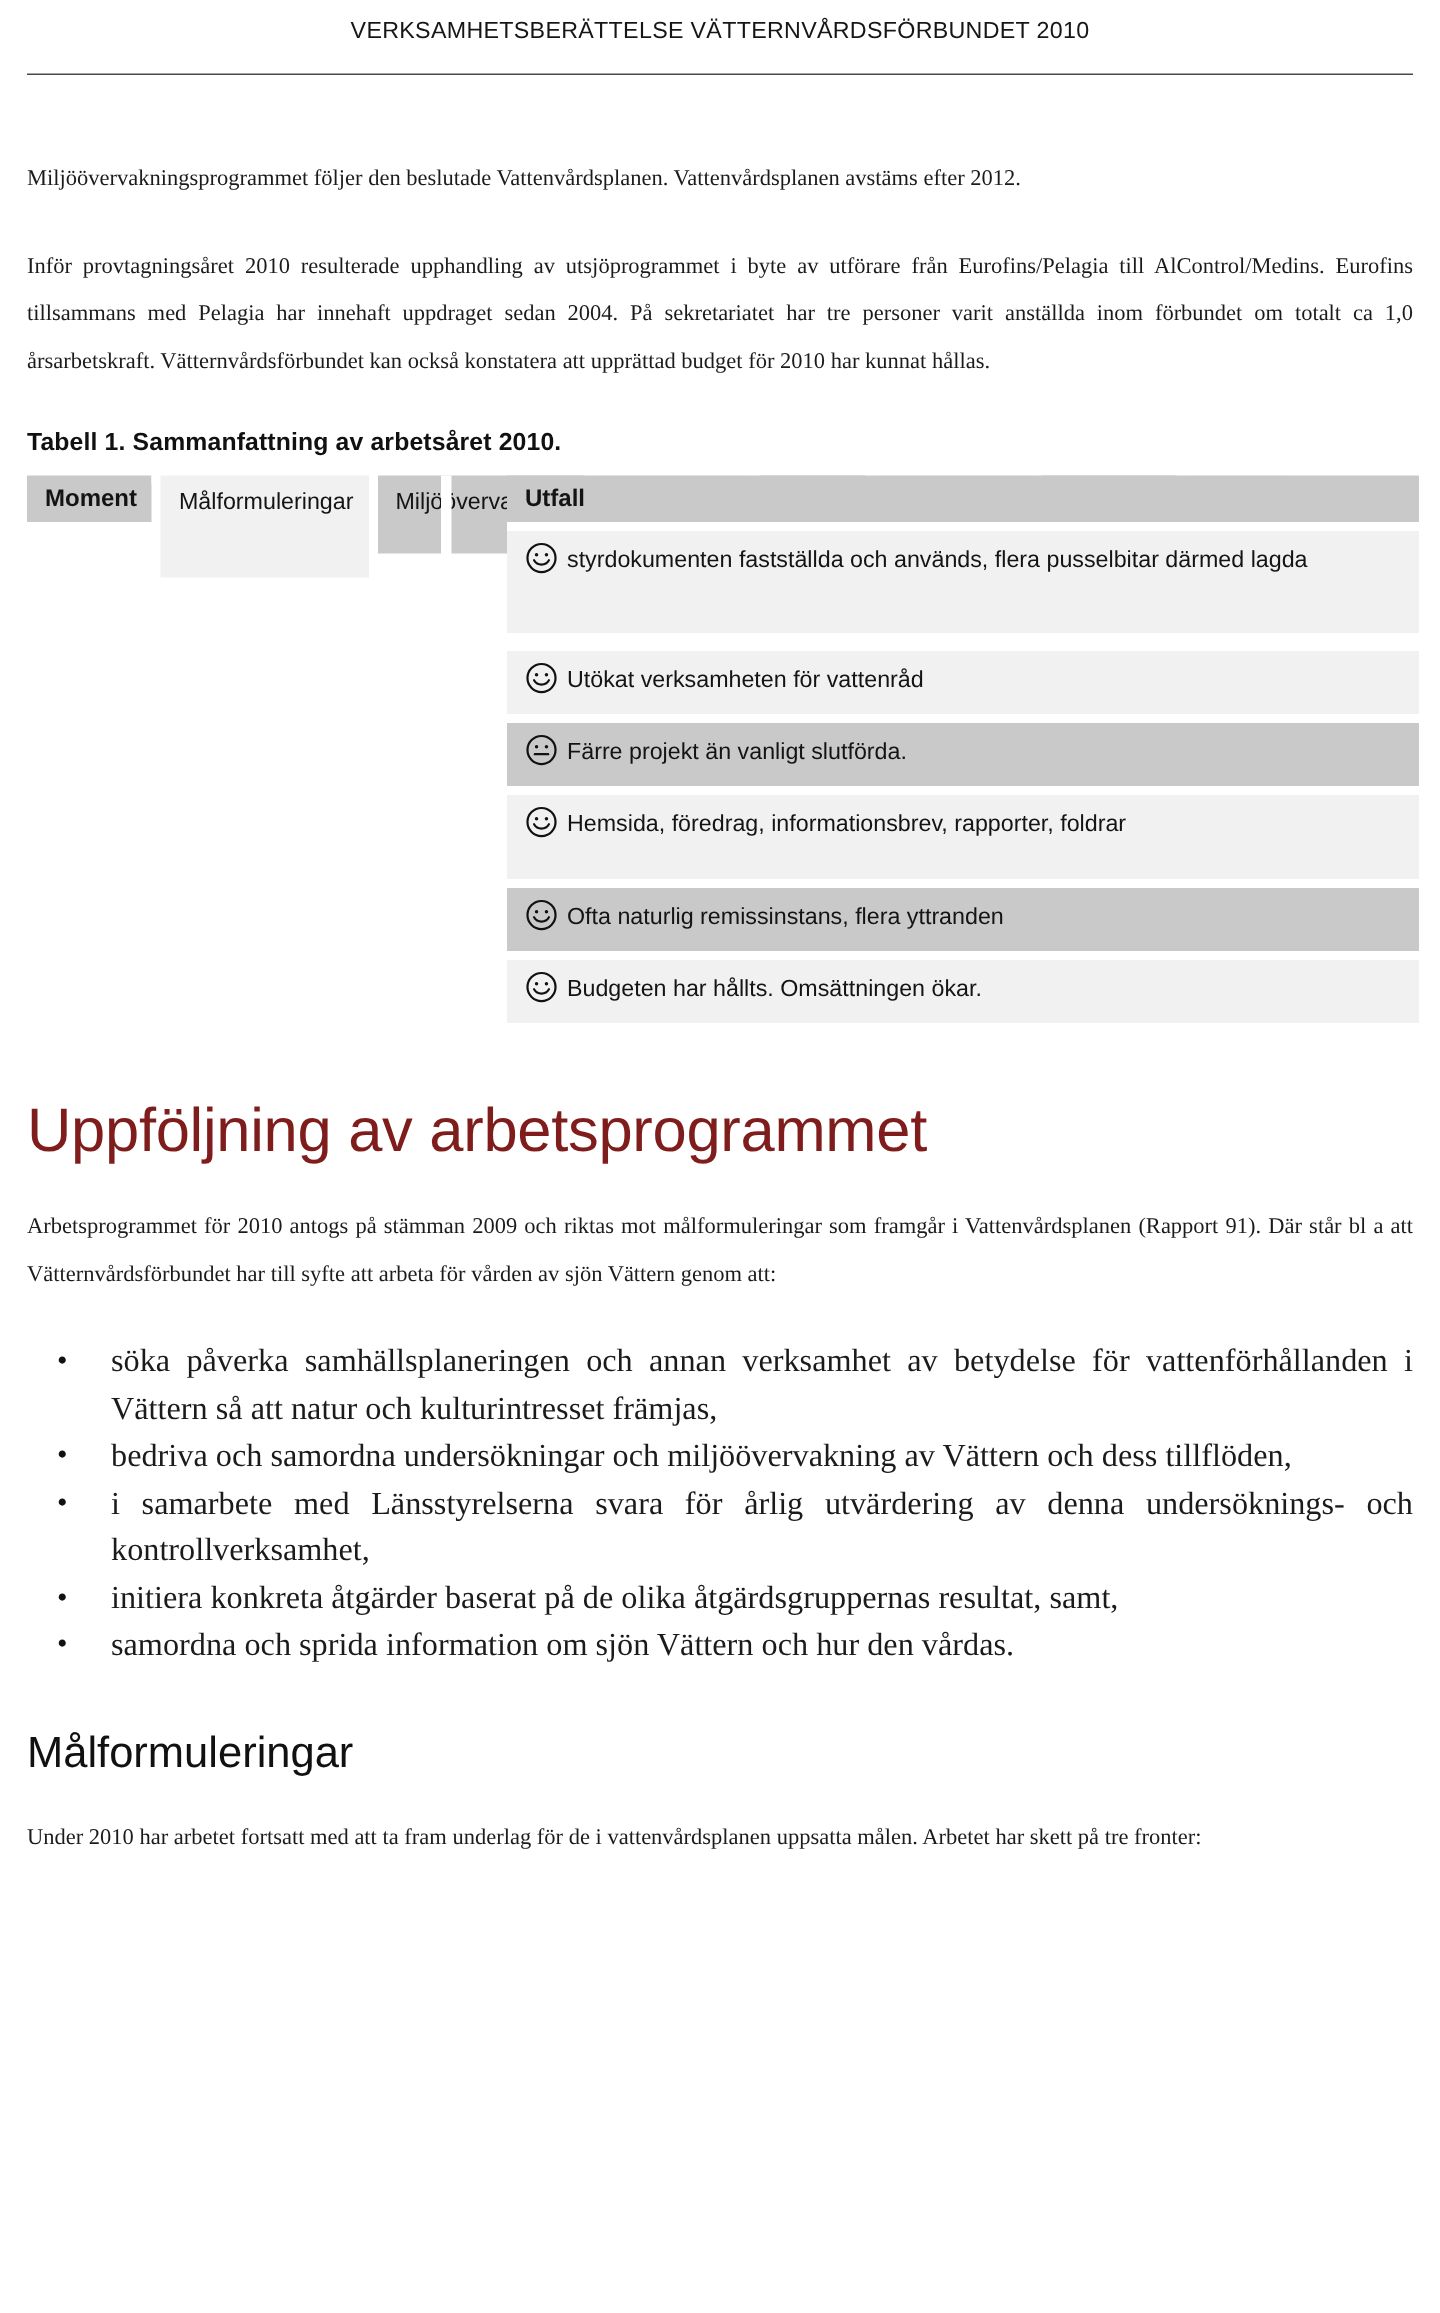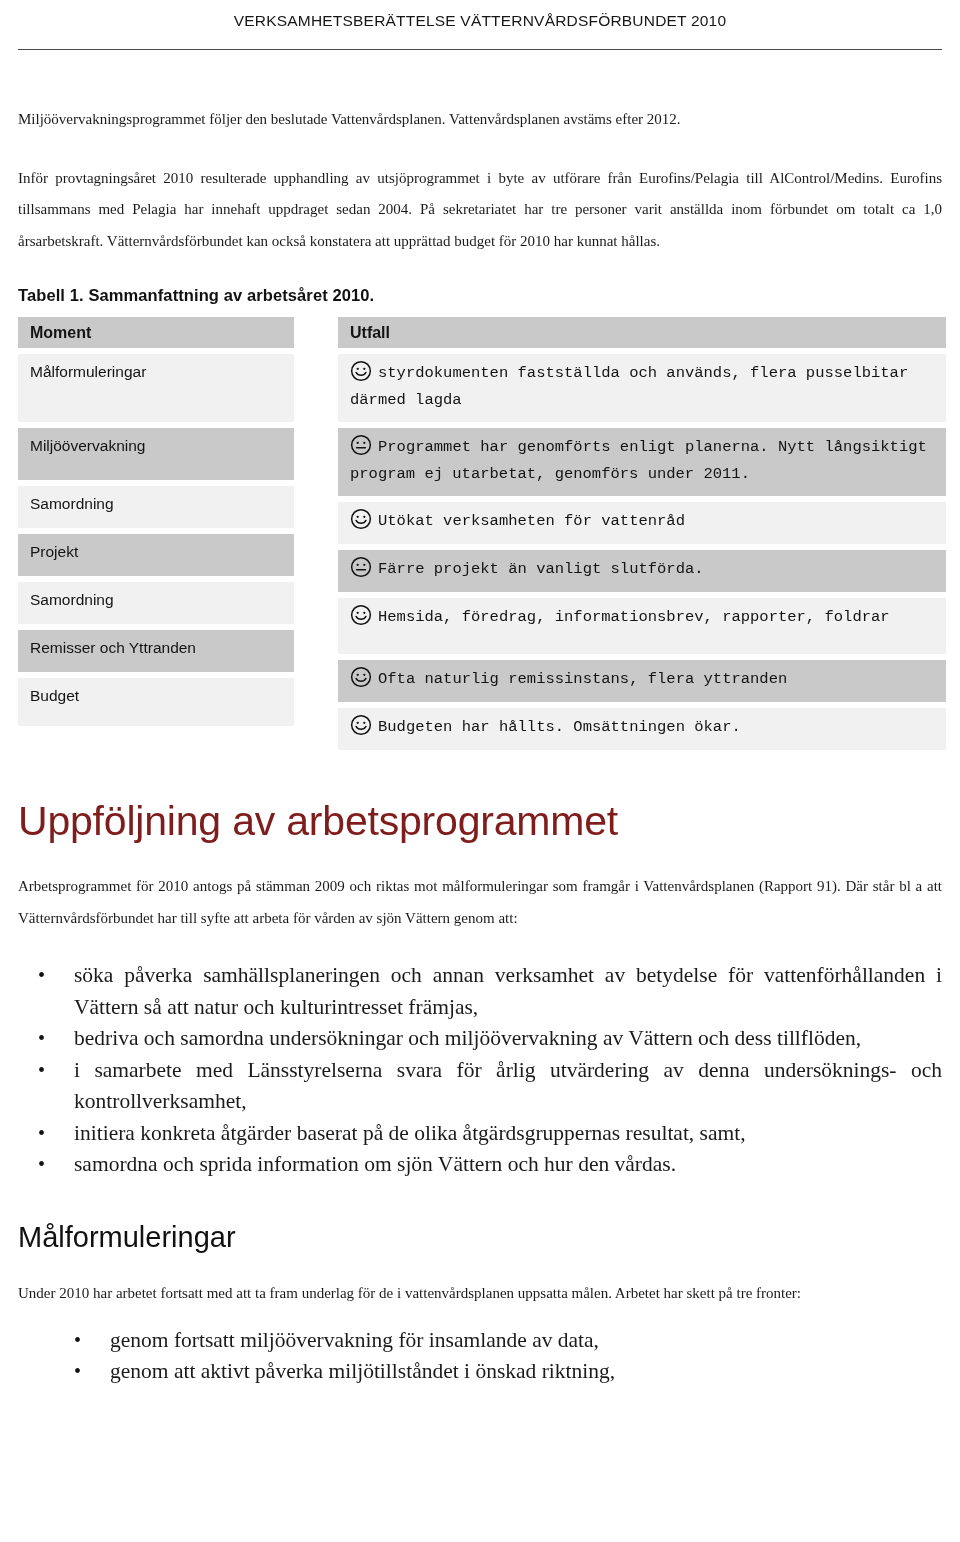--- a/index.html
+++ b/index.html
@@ -74,21 +74,21 @@
     flex-direction: row;
     align-items: stretch;
     font-family: "Liberation Sans", "DejaVu Sans", sans-serif;
     font-size: 15.5px;
     color: #141414;
   }
   .col-moment {
     width: 276px;
     flex: 0 0 276px;
     display: flex;
-    flex-direction: column;
+    flex-direction: row;
   }
   .col-gutter {
     width: 7px;
     flex: 0 0 7px;
     background: #ffffff;
   }
   .col-utfall {
     flex: 1 1 auto;
     display: flex;
     flex-direction: column;
@@ -122,21 +122,21 @@
   .moment-cell {
     align-items: flex-start;
     line-height: 20px;
   }
   .moment-cell span { display: block; padding-top: 2px; }
 
   .utfall-cell {
     line-height: 27px;
     align-items: flex-start;
   }
-  .utfall-inner { display: block; font-family: Liberation Mono, monospace; }
+  .utfall-inner { display: block; }
 
   
   .face {
     display: inline-block;
     vertical-align: -5px;
     width: 22px;
     height: 22px;
     margin-right: 6px;
   }
   .face svg { display: block; }
@@ -266,28 +266,20 @@
       <div class="cell utfall-cell shade-light" style="height:68px">
         <span class="utfall-inner"><span class="face"><svg viewBox="0 0 24 24" width="22" height="22">
                 <circle cx="12" cy="12" r="10.2" fill="none" stroke="#111" stroke-width="1.6"></circle>
                 <circle cx="8.4" cy="9.6" r="1.25" fill="#111"></circle>
                 <circle cx="15.6" cy="9.6" r="1.25" fill="#111"></circle>
                 <path d="M6.6 13.6 A6.2 6.2 0 0 0 17.4 13.6" fill="none" stroke="#111" stroke-width="1.6" stroke-linecap="round"></path>
               </svg></span><span>styrdokumenten fastställda och används, flera pusselbitar därmed lagda</span></span>
       </div>
       <div class="cell-sep"></div>
 
-      <div class="cell utfall-cell shade-dark" style="height:68px">
-        <span class="utfall-inner"><span class="face"><svg viewBox="0 0 24 24" width="22" height="22">
-                <circle cx="12" cy="12" r="10.2" fill="none" stroke="#111" stroke-width="1.6"></circle>
-                <circle cx="8.4" cy="9.6" r="1.25" fill="#111"></circle>
-                <circle cx="15.6" cy="9.6" r="1.25" fill="#111"></circle>
-                <line x1="7.2" y1="15" x2="16.8" y2="15" stroke="#111" stroke-width="1.7" stroke-linecap="round"></line>
-              </svg></span><span>Programmet har genomförts enligt planerna. Nytt långsiktigt program ej utarbetat, genomförs under 2011.</span></span>
-      </div>
       <div class="cell-sep"></div>
 
       <div class="cell utfall-cell shade-light" style="height:42px">
         <span class="utfall-inner"><span class="face"><svg viewBox="0 0 24 24" width="22" height="22">
                 <circle cx="12" cy="12" r="10.2" fill="none" stroke="#111" stroke-width="1.6"></circle>
                 <circle cx="8.4" cy="9.6" r="1.25" fill="#111"></circle>
                 <circle cx="15.6" cy="9.6" r="1.25" fill="#111"></circle>
                 <path d="M6.6 13.6 A6.2 6.2 0 0 0 17.4 13.6" fill="none" stroke="#111" stroke-width="1.6" stroke-linecap="round"></path>
               </svg></span><span>Utökat verksamheten för vattenråd</span></span>
       </div>
@@ -341,18 +333,14 @@
     <li>söka påverka samhällsplaneringen och annan verksamhet av betydelse för vattenförhållanden i Vättern så att natur och kulturintresset främjas,</li>
     <li>bedriva och samordna undersökningar och miljöövervakning av Vättern och dess tillflöden,</li>
     <li>i samarbete med Länsstyrelserna svara för årlig utvärdering av denna undersöknings- och kontrollverksamhet,</li>
     <li>initiera konkreta åtgärder baserat på de olika åtgärdsgruppernas resultat, samt,</li>
     <li>samordna och sprida information om sjön Vättern och hur den vårdas.</li>
   </ul>
 
   <h2 class="h2-section">Målformuleringar</h2>
   <p class="body-text para-under">Under 2010 har arbetet fortsatt med att ta fram underlag för de i vattenvårdsplanen uppsatta målen. Arbetet har skett på tre fronter:</p>
 
-  <ul class="doc-list level2">
-    <li>genom fortsatt miljöövervakning för insamlande av data,</li>
-    <li>genom att aktivt påverka miljötillståndet i önskad riktning,</li>
-  </ul>
 
 </div>
 
 </body></html>

